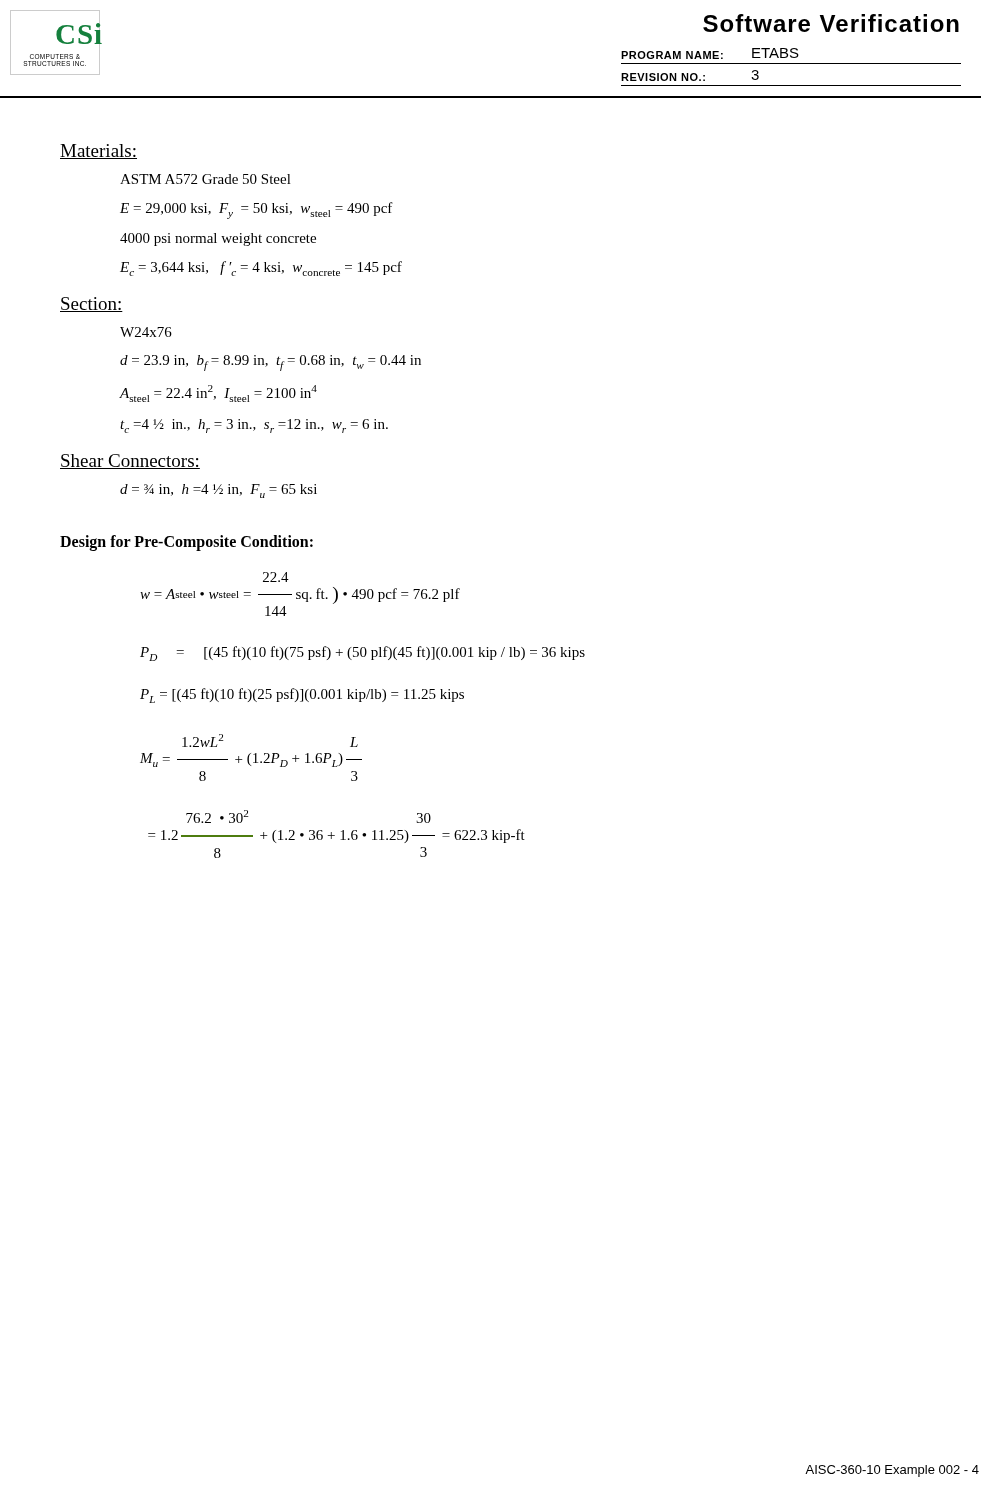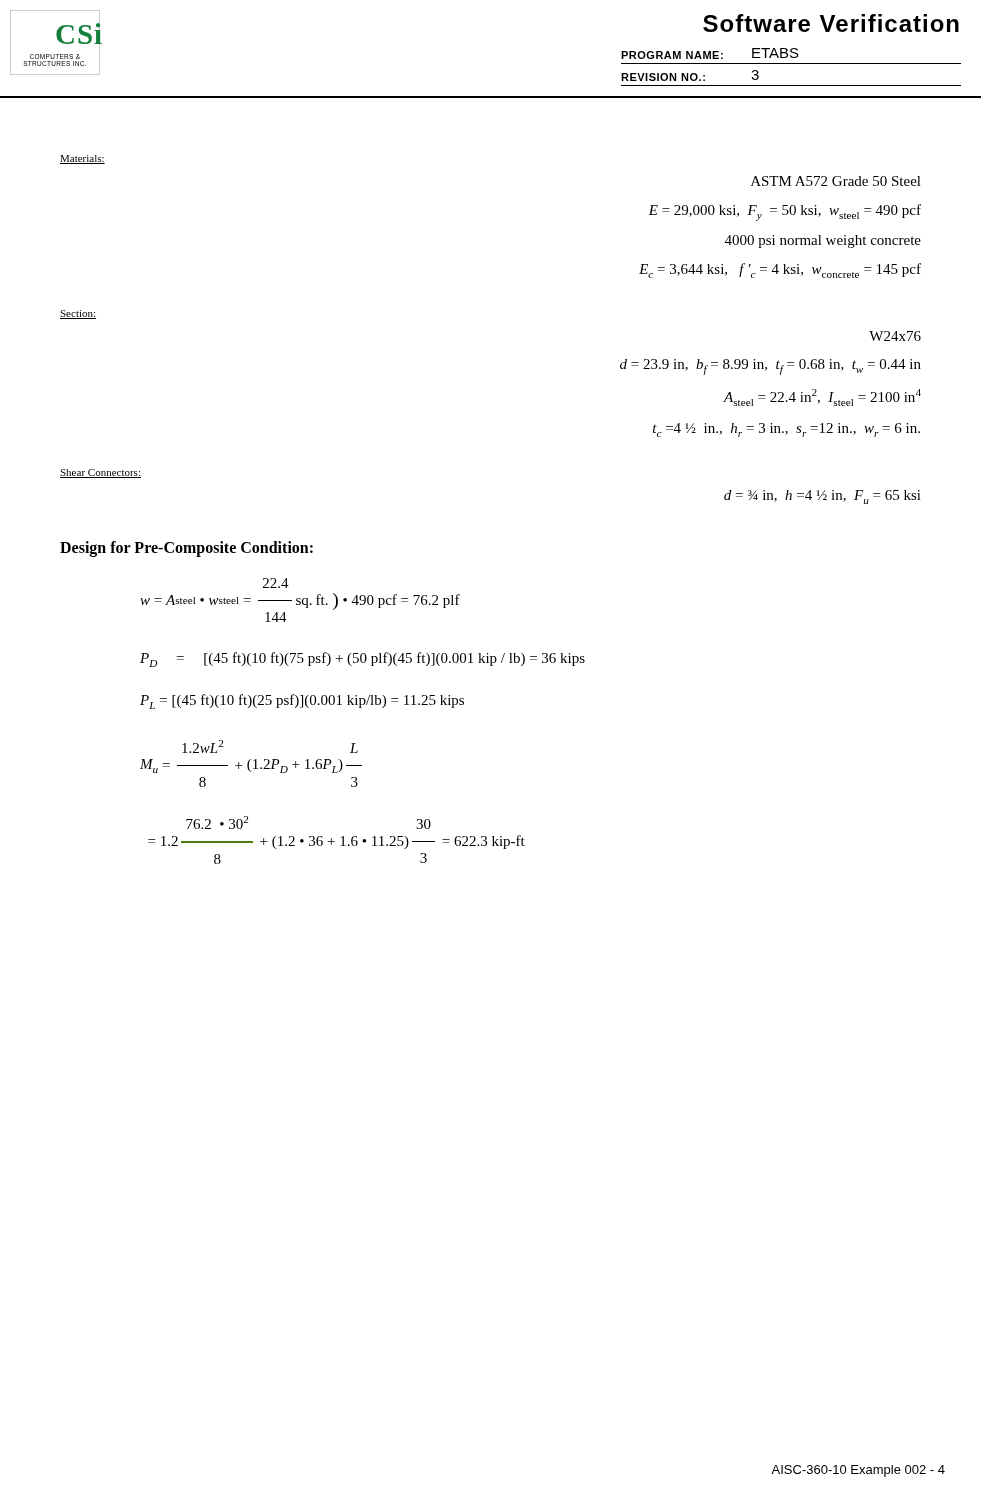--- a/index.html
+++ b/index.html
@@ -96,28 +96,27 @@
 
     .subsection-heading {
       font-size: 16px;
       font-weight: bold;
       margin-top: 20px;
       margin-bottom: 6px;
     }
 
     .underline-heading {
       text-decoration: underline;
-      font-size: 11px;
-      margin-top: 24px;
+      font-size: 19px;
+      margin-top: 12px;
       margin-bottom: 6px;
     }
 
     .indent1 {
       margin-left: 60px;
-      text-align: right;
     }
 
     p, .line {
       margin-bottom: 6px;
       line-height: 1.5;
     }
 
     
     .math-block {
       margin: 10px 0 10px 80px;
@@ -131,21 +130,21 @@
       flex-wrap: wrap;
     }
 
     sub, sup {
       font-size: 0.75em;
     }
 
     .footer {
       position: absolute;
       bottom: 10px;
-      right: 36px;
+      right: 2px;
       font-size: 13px;
       font-family: Arial, sans-serif;
     }
 
     .math-italic {
       font-style: italic;
     }
   </style>
 </head>
 <body>

